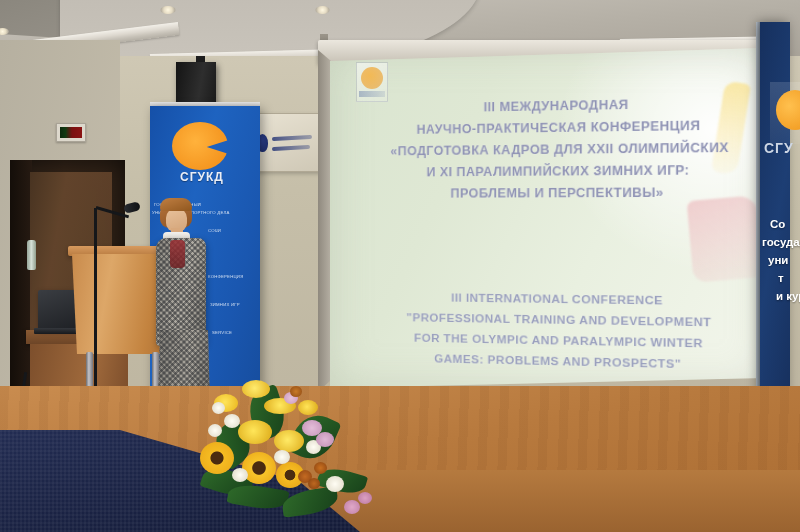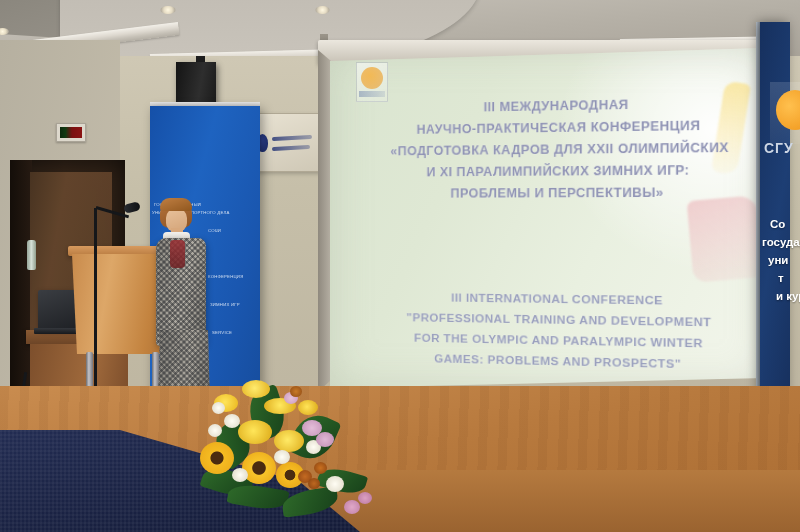--- a/index.html
+++ b/index.html
@@ -291,20 +291,24 @@
         <div>III INTERNATIONAL CONFERENCE</div>
         <div>"PROFESSIONAL TRAINING AND DEVELOPMENT</div>
         <div>FOR THE OLYMPIC AND PARALYMPIC WINTER</div>
         <div>GAMES: PROBLEMS AND PROSPECTS"</div>
       </div>
     </div>
   </div>
 
   <div class="banner-left-top"></div>
   <div class="banner-left">
+    <div class="bl-logo">
+      <div class="bl-c"></div>
+      <div class="bl-word">СГУКД</div>
+    </div>
     <div class="bl-line" style="left:4px;top:96px;">ГОСУДАРСТВЕННЫЙ</div>
     <div class="bl-line" style="left:2px;top:104px;">УНИВЕРСИТЕТ СПОРТНОГО ДЕЛА</div>
     <div class="bl-line" style="left:58px;top:122px;">СОЧИ</div>
     <div class="bl-line" style="left:58px;top:168px;">КОНФЕРЕНЦИЯ</div>
     <div class="bl-line" style="left:60px;top:196px;">ЗИМНИХ ИГР</div>
     <div class="bl-line" style="left:62px;top:224px;">SERVICE</div>
   </div>
 
   <div class="banner-right-edge"></div>
   <div class="banner-right">

